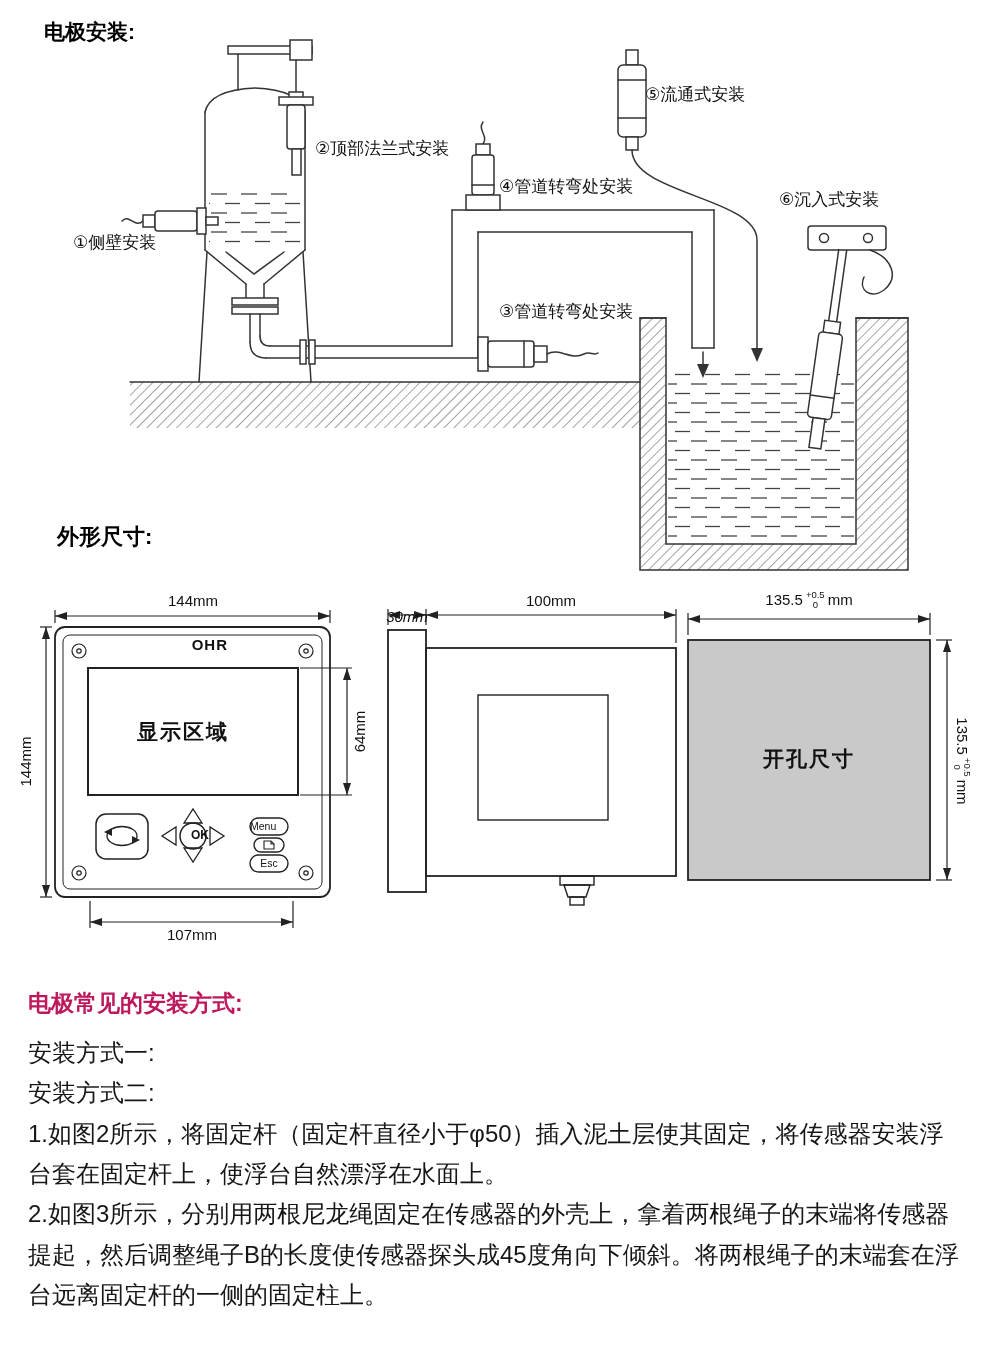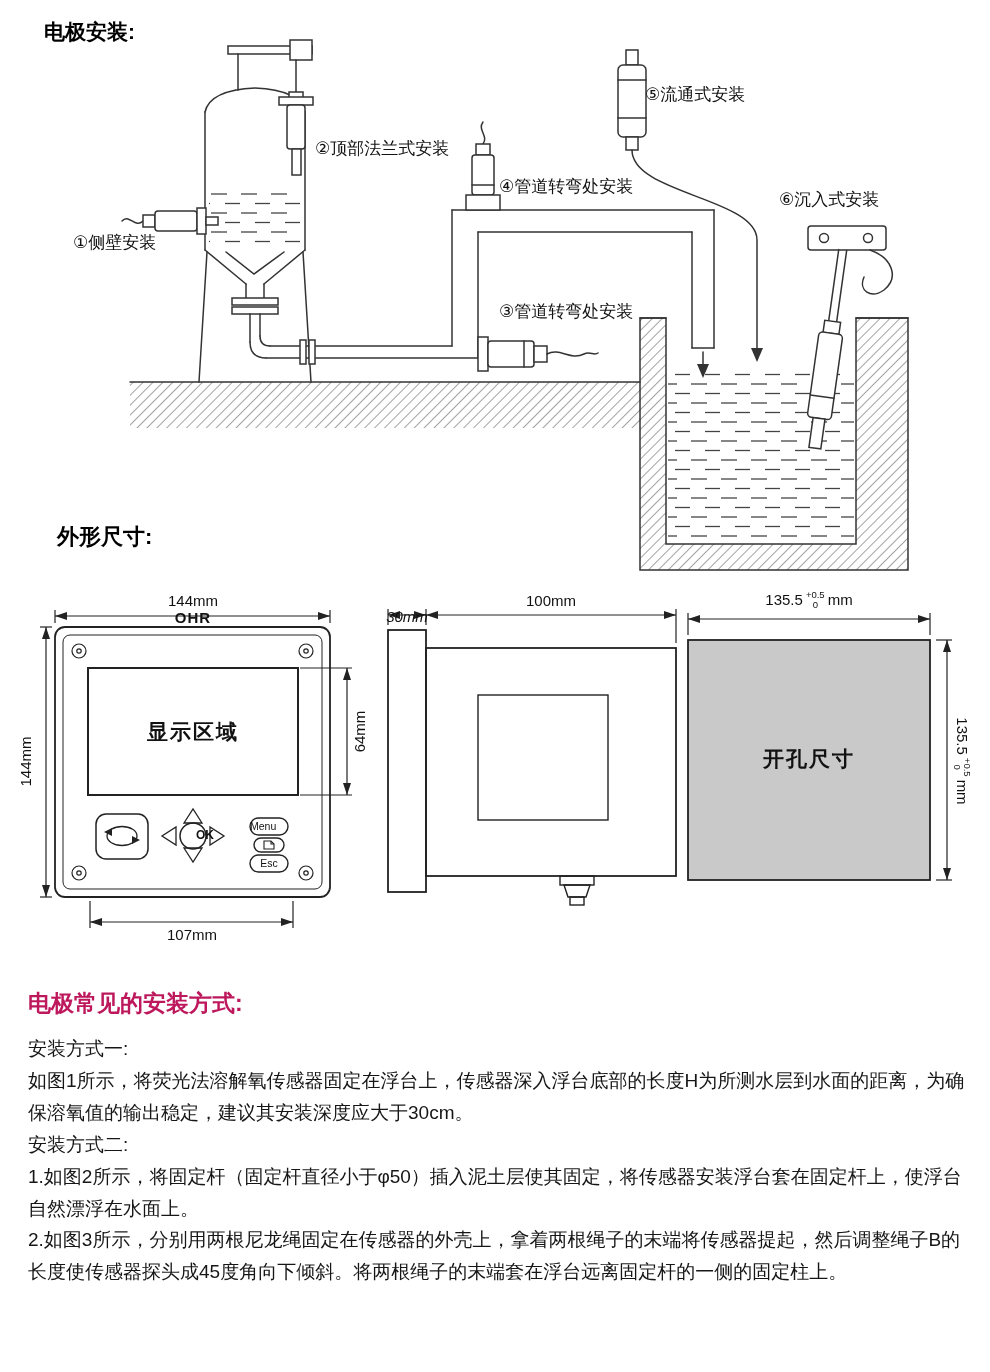--- a/index.html
+++ b/index.html
@@ -14,21 +14,21 @@
   .rotcw{transform:rotate(90deg);}
   .flexc{display:flex;align-items:center;justify-content:center;gap:1px;}
   .tol{display:inline-flex;flex-direction:column;font-size:9.5px;line-height:1.05;margin:0 2px;}
   .tol i{font-style:normal;}
   .brand{font-weight:bold;font-size:15px;letter-spacing:1px;}
   .screenlbl{font-size:21px;font-weight:bold;letter-spacing:2px;}
   .btnlbl{font-size:10.5px;color:#111;}
   .oklbl{font-size:12px;font-weight:bold;}
   .methods{position:absolute;left:28px;top:988px;width:938px;}
   .methods h1{margin:0 0 14px 0;font-size:23px;font-weight:bold;color:#be185d;}
-  .methods p{margin:0;font-size:19px;line-height:1.68;color:#161616;}
+  .methods p{margin:0;font-size:24px;line-height:1.68;color:#161616;}
 </style>
 </head>
 <body>
 
 <div class="page">
 
   <svg width="990" height="585" viewBox="0 0 990 585" style="top:0">
     <defs>
       <pattern id="hatch" width="7" height="7" patternUnits="userSpaceOnUse" patternTransform="rotate(45)">
         <line x1="0" y1="0" x2="0" y2="7" stroke="#555" stroke-width="1.1"></line>
@@ -247,23 +247,23 @@
     </g>
   </svg>
 
   <div class="ttl" style="left:57px;top:522px;font-size:22px;">外形尺寸:</div>
 
   <div class="lbl dim" style="left:158px;top:592px;width:70px;">144mm</div>
   <div class="lbl dim rotccw" style="left:-10px;top:753px;width:70px;">144mm</div>
   <div class="lbl dim rotccw" style="left:324px;top:723px;width:70px;">64mm</div>
   <div class="lbl dim" style="left:157px;top:926px;width:70px;">107mm</div>
 
-  <div class="lbl brand ctr" style="left:158px;top:609px;width:70px;">OHR</div>
-  <div class="lbl screenlbl ctr" style="left:118px;top:718px;width:150px;">显示区域</div>
-  <div class="lbl oklbl ctr" style="left:190px;top:828px;width:30px;">OK</div>
+  <div class="lbl brand ctr" style="left:158px;top:636px;width:70px;text-align:right;">OHR</div>
+  <div class="lbl screenlbl ctr" style="left:108px;top:718px;width:150px;">显示区域</div>
+  <div class="lbl oklbl ctr" style="left:179px;top:828px;width:30px;text-align:right;">OK</div>
   <div class="lbl btnlbl ctr" style="left:250px;top:820px;width:14px;">Menu</div>
   <div class="lbl btnlbl ctr" style="left:250px;top:857px;width:38px;">Esc</div>
 
   <div class="lbl dim" style="left:372px;top:608px;width:70px;font-style:italic;">30mm</div>
   <div class="lbl dim" style="left:516px;top:592px;width:70px;">100mm</div>
 
   <div class="lbl dim flexc" style="left:744px;top:590px;width:130px;">
     <span>135.5</span>
     <span class="tol">
         <i>+0.5</i>
@@ -277,19 +277,18 @@
         <i>+0.5</i>
         <i>0</i>
       </span>
     <span>mm</span>
   </div>
   <div class="lbl screenlbl ctr" style="left:734px;top:745px;width:150px;">开孔尺寸</div>
 
   <div class="methods">
     <h1>电极常见的安装方式:</h1>
     <p>安装方式一:</p>
-    <p>如图1所示，将荧光法溶解氧传感器固定在浮台上，传感器深入浮台底部的长度H为所测水层到水面的距离，为确保溶氧值的输出稳定，建议其安装深度应大于30cm。</p>
     <p>安装方式二:</p>
     <p>1.如图2所示，将固定杆（固定杆直径小于φ50）插入泥土层使其固定，将传感器安装浮台套在固定杆上，使浮台自然漂浮在水面上。</p>
     <p>2.如图3所示，分别用两根尼龙绳固定在传感器的外壳上，拿着两根绳子的末端将传感器提起，然后调整绳子B的长度使传感器探头成45度角向下倾斜。将两根绳子的末端套在浮台远离固定杆的一侧的固定柱上。</p>
   </div>
 
 </div>
 
 </body></html>

